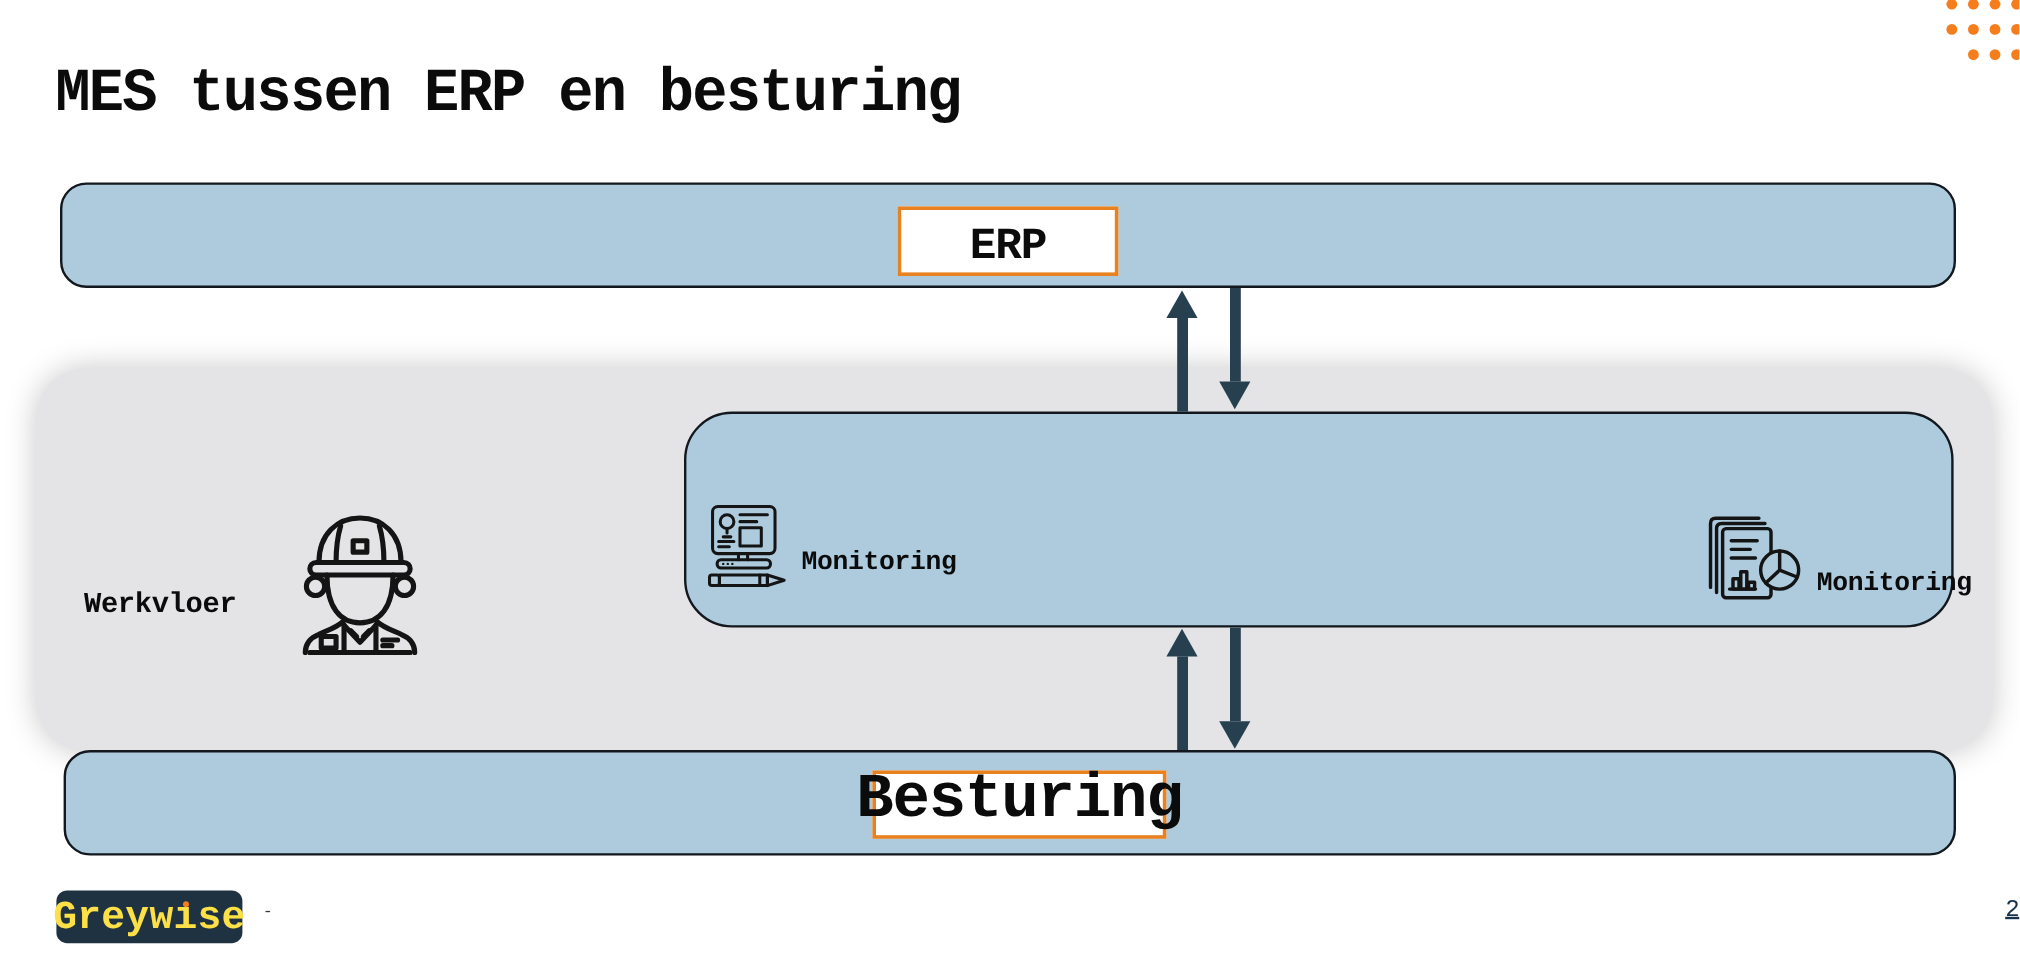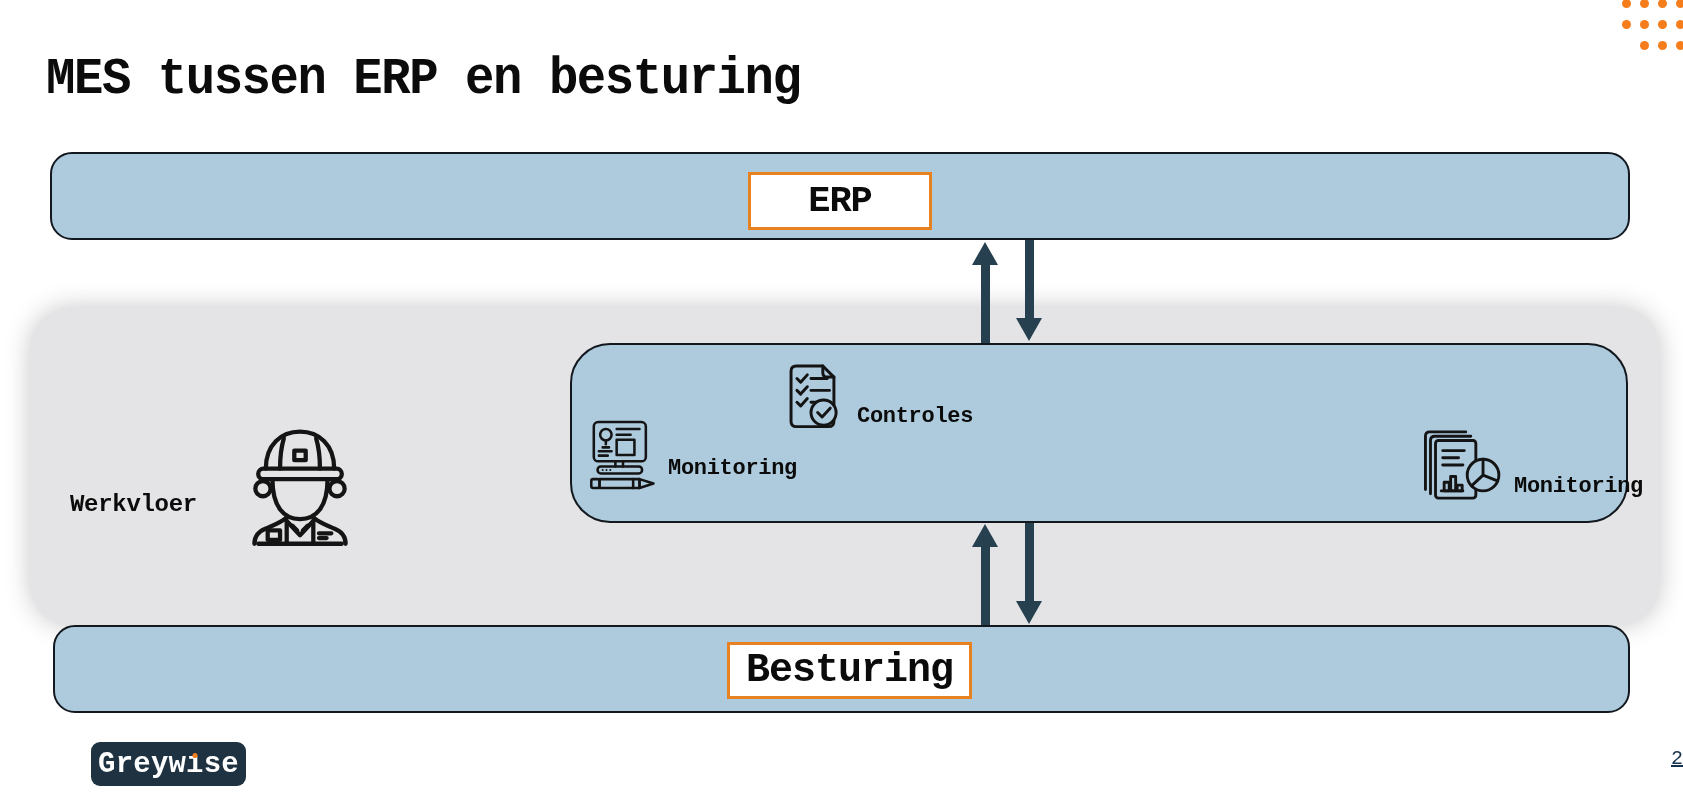--- a/index.html
+++ b/index.html
@@ -40,46 +40,46 @@
          background:var(--panel-gray);border-radius:42px;z-index:1;
          box-shadow:0 0 26px rgba(0,0,0,.22);}
   .werkvloer-label{position:absolute;left:40px;top:184px;font-size:24px;font-weight:700;
          letter-spacing:-.3px;}
   .worker{position:absolute;left:213px;top:111px;}
   
   .mes-box{position:absolute;left:570px;top:343px;width:1058px;height:180px;
          background:var(--band-blue);border:2px solid var(--line);border-radius:40px;z-index:2;}
   
   .tag{position:absolute;background:#fff;border:3.5px solid var(--accent-orange);
-       display:flex;align-items:center;justify-content:center;font-weight:700;
+       display:flex;align-items:flex-end;justify-content:center;font-weight:700;
        letter-spacing:-1px;color:var(--ink);z-index:4;}
   .tag-erp{left:748px;top:172px;width:184px;height:58px;font-size:37px;}
   .tag-mes{left:425px;top:59px;width:185px;height:56px;font-size:37px;}
-  .tag-besturing{left:727px;top:642px;width:245px;height:57px;font-size:40px;}
+  .tag-besturing{left:727px;top:642px;width:245px;height:57px;font-size:52px;}
   
   .feature{position:absolute;display:flex;align-items:flex-end;gap:12px;}
   .feature .f-label{font-size:22px;font-weight:700;letter-spacing:-.3px;white-space:nowrap;}
   .f-instructies{left:18px;top:72px;}   .f-instructies .f-label{margin-bottom:12px;}
   .f-controles{left:205px;top:18px;}    .f-controles .f-label{margin-bottom:8px;}
   .f-recepten{left:645px;top:28px;}     .f-recepten .f-label{margin-bottom:10px;}
   .f-monitoring{left:846px;top:84px;}   .f-monitoring .f-label{margin-bottom:2px;}
   
   .arrow{position:absolute;width:28px;height:101px;display:flex;flex-direction:column;
          align-items:center;z-index:3;}
   .arrow .head-up{width:0;height:0;border-left:13px solid transparent;
          border-right:13px solid transparent;border-bottom:23px solid var(--arrow-dark);}
   .arrow .head-down{width:0;height:0;border-left:13px solid transparent;
          border-right:13px solid transparent;border-top:23px solid var(--arrow-dark);}
   .arrow .shaft{width:9px;flex:1;background:var(--arrow-dark);}
   .a-up-1{left:971px;top:242px;}  .a-down-1{left:1015px;top:240px;}
   .a-up-2{left:971px;top:524px;}  .a-down-2{left:1015px;top:523px;}
   
   .logo{position:absolute;left:47px;top:742px;width:155px;height:44px;background:var(--logo-bg);
-        border-radius:9px;display:flex;align-items:center;justify-content:center;color:#ffffff;
-        font-size:29px;font-weight:700;letter-spacing:.2px;z-index:5;margin-left:44px;}
+        border-radius:9px;display:flex;align-items:center;justify-content:center;color:#fde047;
+        font-size:33px;font-weight:700;letter-spacing:.2px;z-index:5;}
   .iwrap{position:relative;display:inline-block;}
   .iwrap::after{content:"";position:absolute;top:5px;left:50%;transform:translateX(-50%);
         width:5px;height:5px;border-radius:50%;background:var(--dots-orange);}
   .dash{position:absolute;left:219px;top:752px;font-size:14px;color:#3A3A3A;}
   .page-num{position:absolute;left:1671px;top:747px;font-size:20px;color:#16324A;
         text-decoration:underline;}
   
   svg.icon{stroke:#141414;fill:none;stroke-linecap:round;stroke-linejoin:round;}
 </style>
 </head>
@@ -157,32 +157,20 @@
         <circle cx="26" cy="79.5" r="1.6" fill="#141414" stroke="none"></circle>
         <circle cx="32" cy="79.5" r="1.6" fill="#141414" stroke="none"></circle>
         <rect x="2" y="94" width="13" height="14" rx="3"></rect>
         <rect x="15" y="94" width="63" height="14"></rect>
         <path d="M68 94 V108"></path>
         <path d="M78 94 L100 101 L78 108 Z"></path>
       </svg>
       <span class="f-label">Monitoring</span>
     </div>
 
-    <div class="feature f-controles">
-      <svg class="icon" width="68" height="74" viewBox="0 0 92 100" stroke-width="4">
-        <path d="M62 4 H26 Q19 4 19 11 V79 Q19 86 26 86 H70 Q77 86 77 79 V19 Z"></path>
-        <path d="M62 4 V13 Q62 19 68 19 H77"></path>
-        <path d="M27 21 L32 26 L41 16 M46 21 H68"></path>
-        <path d="M27 37 L32 42 L41 32 M46 37 H71"></path>
-        <path d="M27 53 L32 58 L41 48 M46 53 H58"></path>
-        <circle cx="63" cy="67" r="17" style="fill:var(--band-blue)"></circle>
-        <path d="M55 67 L61 73 L72 61"></path>
-      </svg>
-      <span class="f-label">Controles</span>
-    </div>
 
 
 
     <div class="feature f-monitoring">
       <svg class="icon" width="84" height="72" viewBox="0 0 112 100" stroke-width="4">
         <path d="M8 84 V10 Q8 4 14 4 H64"></path>
         <path d="M15 90 V16 Q15 10 21 10 H71"></path>
         <rect x="22" y="16" width="56" height="80" rx="4" style="fill:var(--band-blue)"></rect>
         <path d="M32 30 H62 M32 40 H54 M32 50 H60"></path>
         <path d="M30 86 H60"></path>

